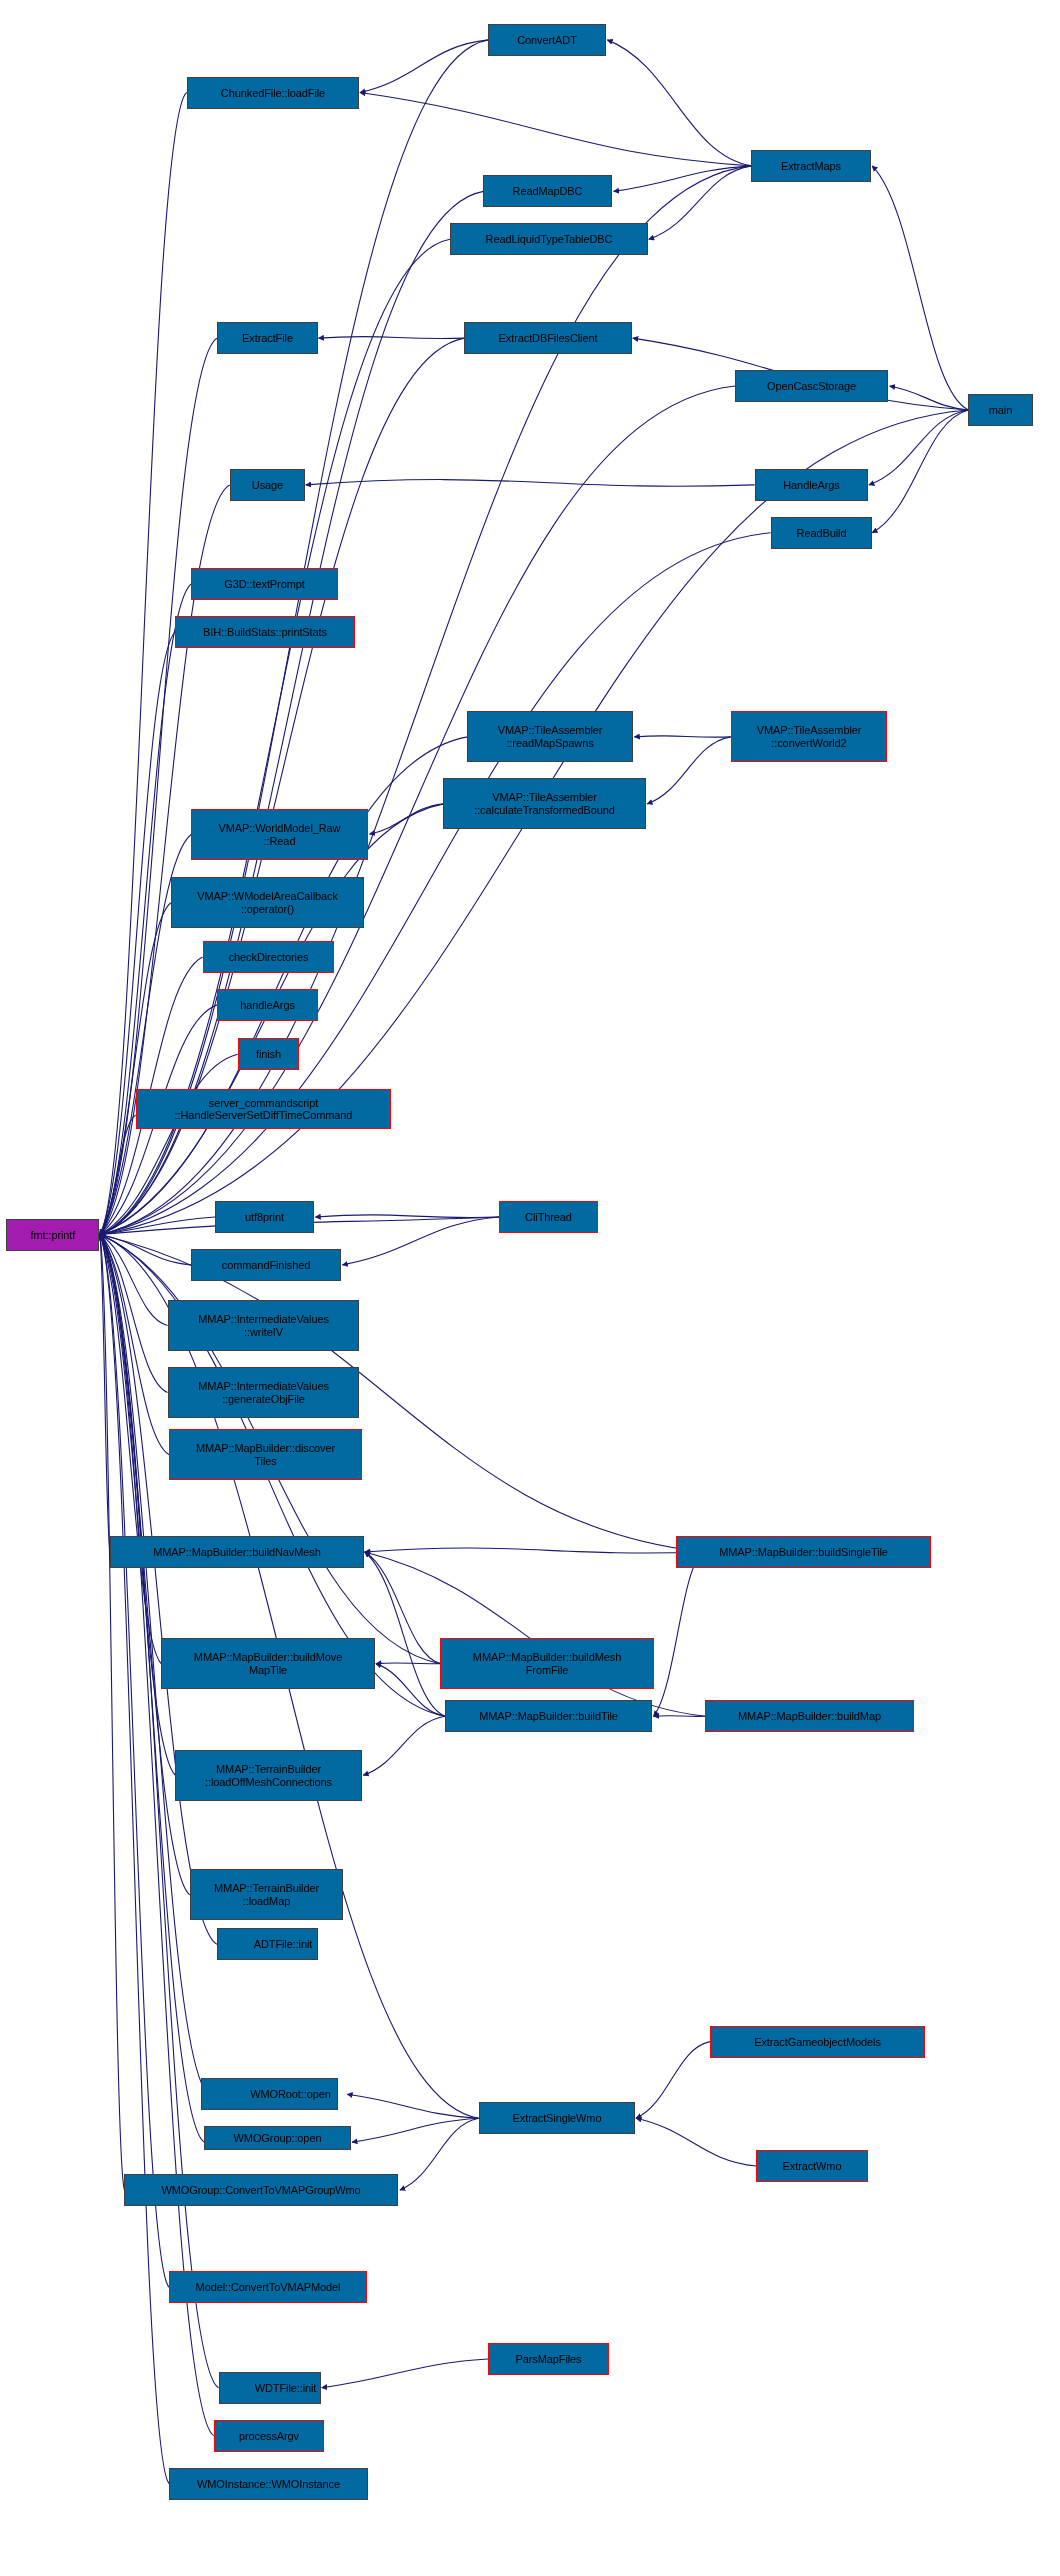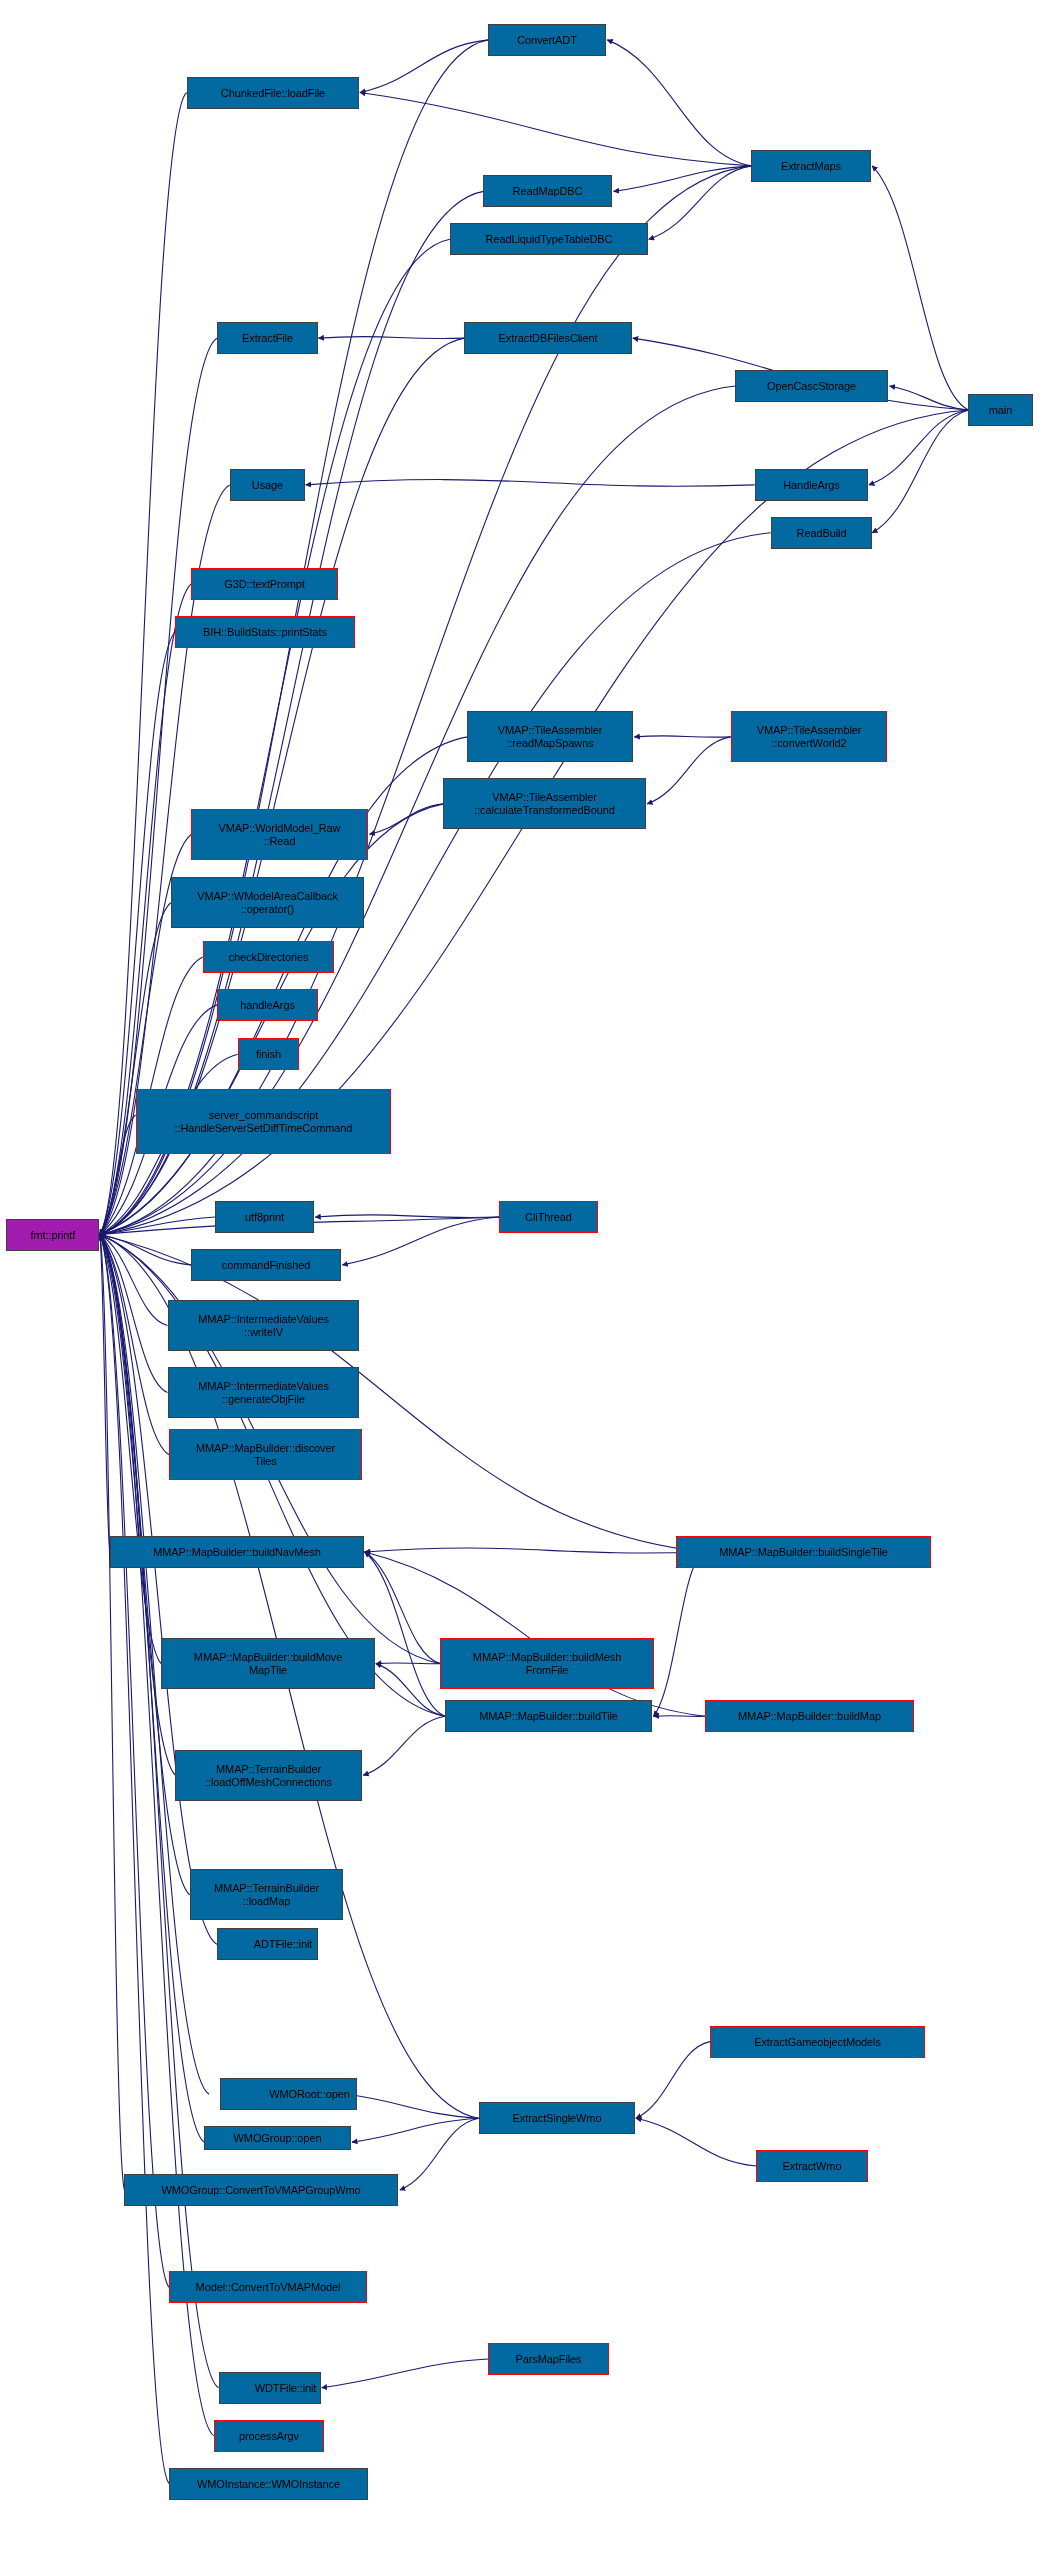--- a/index.html
+++ b/index.html
@@ -150,21 +150,21 @@
 ::convertWorld2</span></div>
       <div class="node" style="left: 443px; top: 778px; width: 203px; height: 51px;"><span>VMAP::TileAssembler
 ::calculateTransformedBound</span></div>
       <div class="node red" style="left: 191px; top: 809px; width: 177px; height: 51px;"><span>VMAP::WorldModel_Raw
 ::Read</span></div>
       <div class="node" style="left: 171px; top: 877px; width: 193px; height: 51px;"><span>VMAP::WModelAreaCallback
 ::operator()</span></div>
       <div class="node red" style="left: 203px; top: 941px; width: 131px; height: 32px;"><span>checkDirectories</span></div>
       <div class="node red" style="left: 217px; top: 989px; width: 101px; height: 32px;"><span>handleArgs</span></div>
       <div class="node red" style="left: 238px; top: 1038px; width: 61px; height: 32px;"><span>finish</span></div>
-      <div class="node red" style="left: 136px; top: 1089px; width: 255px; height: 65px;"><span>server_commandscript
+      <div class="node red" style="left: 136px; top: 1089px; width: 255px; height: 40px;"><span>server_commandscript
 ::HandleServerSetDiffTimeCommand</span></div>
       <div class="node" style="left: 215px; top: 1201px; width: 99px; height: 32px;"><span>utf8print</span></div>
       <div class="node red" style="left: 499px; top: 1201px; width: 99px; height: 32px;"><span>CliThread</span></div>
       <div class="node" style="left: 191px; top: 1249px; width: 150px; height: 32px;"><span>commandFinished</span></div>
       <div class="node" style="left: 168px; top: 1300px; width: 191px; height: 51px;"><span>MMAP::IntermediateValues
 ::writeIV</span></div>
       <div class="node" style="left: 168px; top: 1367px; width: 191px; height: 51px;"><span>MMAP::IntermediateValues
 ::generateObjFile</span></div>
       <div class="node red" style="left: 169px; top: 1429px; width: 193px; height: 51px;"><span>MMAP::MapBuilder::discover
 Tiles</span></div>
@@ -175,21 +175,21 @@
       <div class="node red" style="left: 440px; top: 1638px; width: 214px; height: 51px;"><span>MMAP::MapBuilder::buildMesh
 FromFile</span></div>
       <div class="node" style="left: 445px; top: 1700px; width: 207px; height: 32px;"><span>MMAP::MapBuilder::buildTile</span></div>
       <div class="node red" style="left: 705px; top: 1700px; width: 209px; height: 32px;"><span>MMAP::MapBuilder::buildMap</span></div>
       <div class="node" style="left: 175px; top: 1750px; width: 187px; height: 51px;"><span>MMAP::TerrainBuilder
 ::loadOffMeshConnections</span></div>
       <div class="node" style="left: 190px; top: 1869px; width: 153px; height: 51px;"><span>MMAP::TerrainBuilder
 ::loadMap</span></div>
       <div class="node" style="left: 217px; top: 1928px; width: 101px; height: 32px; padding-left: 31px;"><span>ADTFile::init</span></div>
       <div class="node red" style="left: 710px; top: 2026px; width: 215px; height: 32px;"><span>ExtractGameobjectModels</span></div>
-      <div class="node" style="left: 220px; top: 2078px; width: 137px; height: 32px; padding-left: 42px;"><span>WMORoot::open</span></div>
+      <div class="node" style="left: 201px; top: 2078px; width: 137px; height: 32px; padding-left: 42px;"><span>WMORoot::open</span></div>
       <div class="node" style="left: 479px; top: 2102px; width: 156px; height: 32px;"><span>ExtractSingleWmo</span></div>
       <div class="node" style="left: 204px; top: 2126px; width: 147px; height: 24px;"><span>WMOGroup::open</span></div>
       <div class="node red" style="left: 756px; top: 2150px; width: 112px; height: 32px;"><span>ExtractWmo</span></div>
       <div class="node" style="left: 124px; top: 2174px; width: 274px; height: 32px;"><span>WMOGroup::ConvertToVMAPGroupWmo</span></div>
       <div class="node red" style="left: 169px; top: 2271px; width: 198px; height: 32px;"><span>Model::ConvertToVMAPModel</span></div>
       <div class="node red" style="left: 488px; top: 2343px; width: 121px; height: 32px;"><span>ParsMapFiles</span></div>
       <div class="node" style="left: 219px; top: 2372px; width: 102px; height: 32px; padding-left: 31px;"><span>WDTFile::init</span></div>
       <div class="node red" style="left: 214px; top: 2420px; width: 110px; height: 32px;"><span>processArgv</span></div>
       <div class="node" style="left: 169px; top: 2468px; width: 199px; height: 32px;"><span>WMOInstance::WMOInstance</span></div>
     </div>

